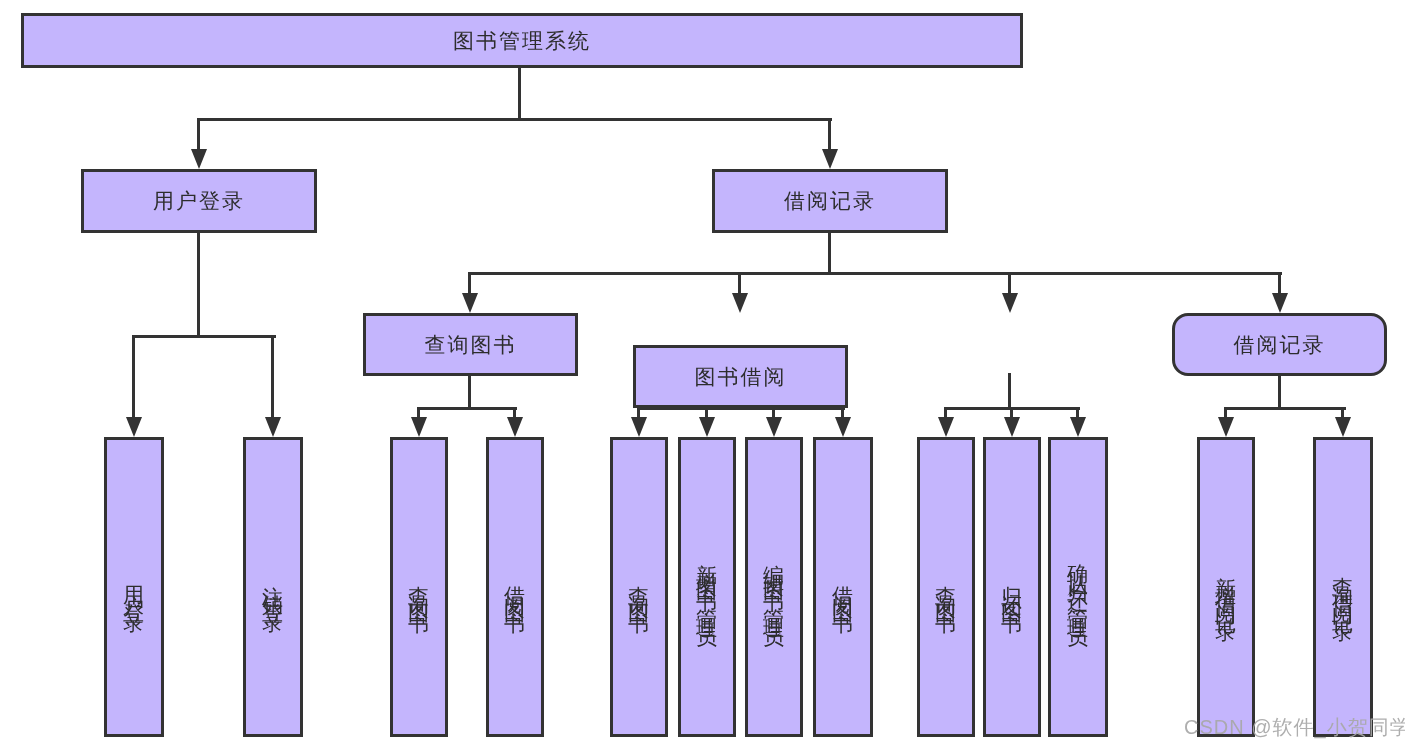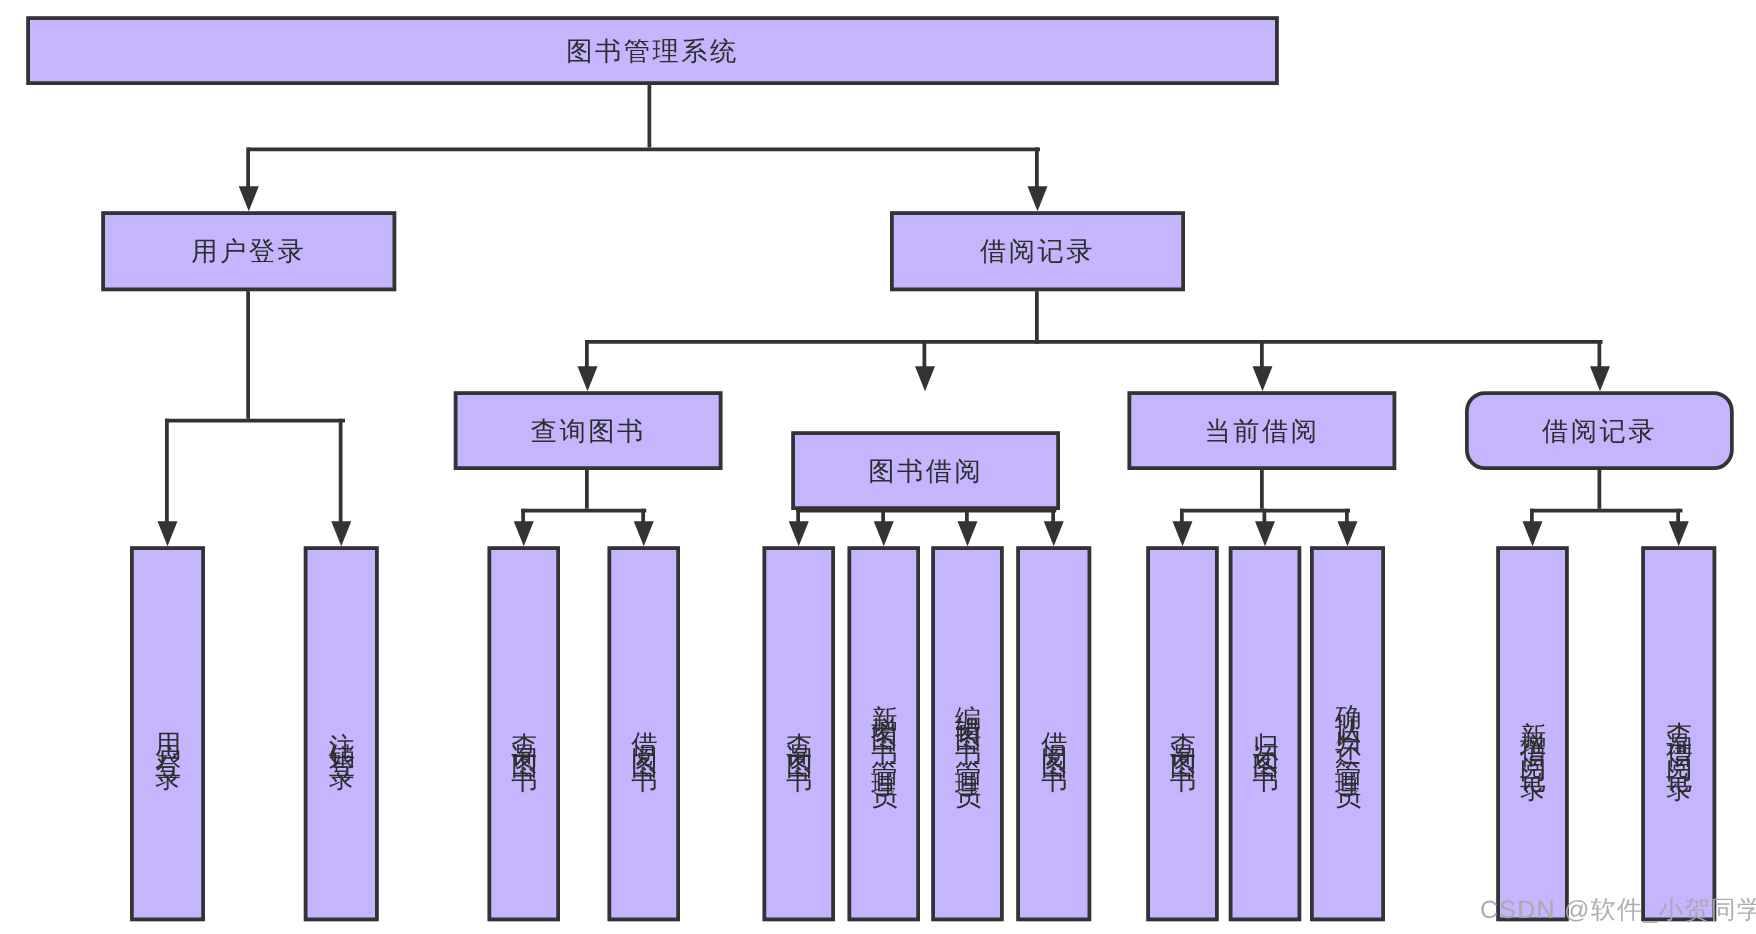--- a/index.html
+++ b/index.html
@@ -89,21 +89,20 @@
       <div class="arrow" style="left: 1335px; top: 417px;"></div>
     </div>
 
   <div class="node hbox" style="left:21px;top:13px;width:1002px;height:55px;">图书管理系统</div>
 
   <div class="node hbox" style="left:81px;top:169px;width:236px;height:64px;">用户登录</div>
   <div class="node hbox" style="left:712px;top:169px;width:236px;height:64px;">借阅记录</div>
 
   <div class="node hbox" style="left:363px;top:313px;width:215px;height:63px;">查询图书</div>
   <div class="node hbox" style="left:633px;top:313px;width:215px;height:63px;margin-top:32px;">图书借阅</div>
-  <div class="node hbox" style="left:902px;top:313px;width:215px;height:63px;">当前借阅</div>
   <div class="node hbox" style="left:1172px;top:313px;width:215px;height:63px;border-radius:16px;">借阅记录</div>
 
   <div class="node" style="left:104px;top:437px;width:60px;height:300px;">
     <span class="vtext">用户登录</span>
   </div>
   <div class="node" style="left:243px;top:437px;width:60px;height:300px;">
     <span class="vtext">注销登录</span>
   </div>
 
   <div class="node" style="left:390px;top:437px;width:58px;height:300px;">

